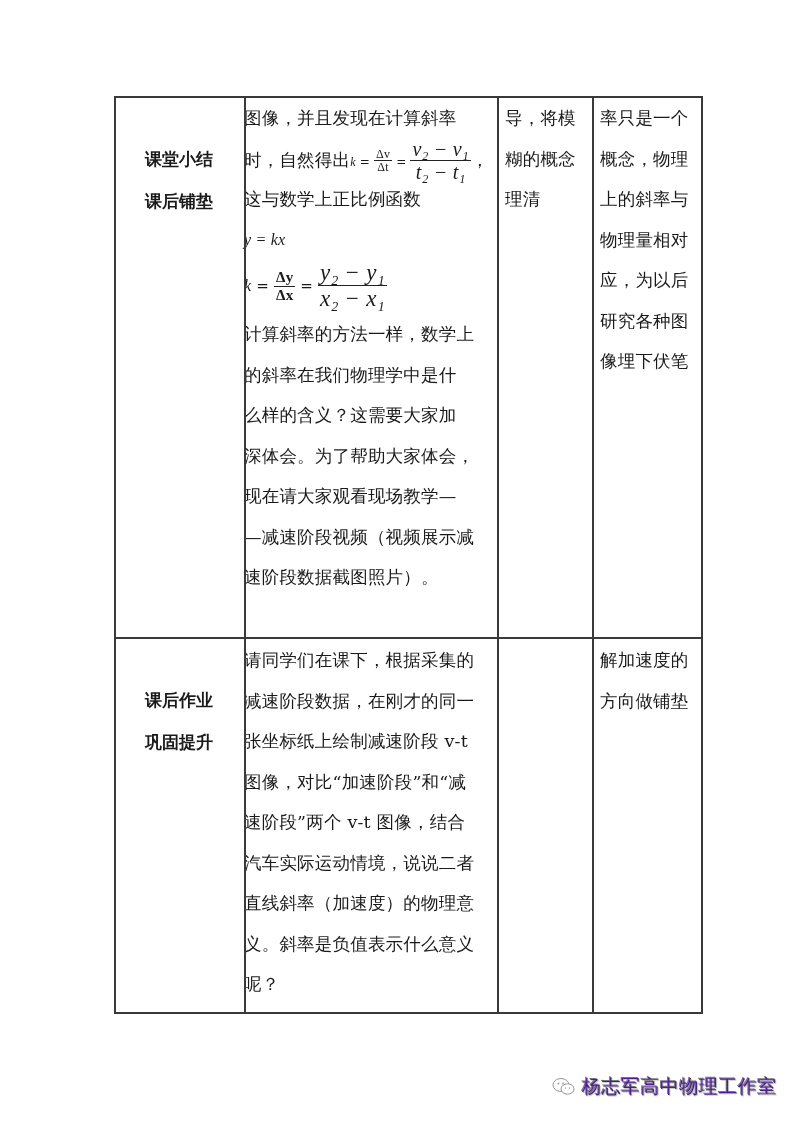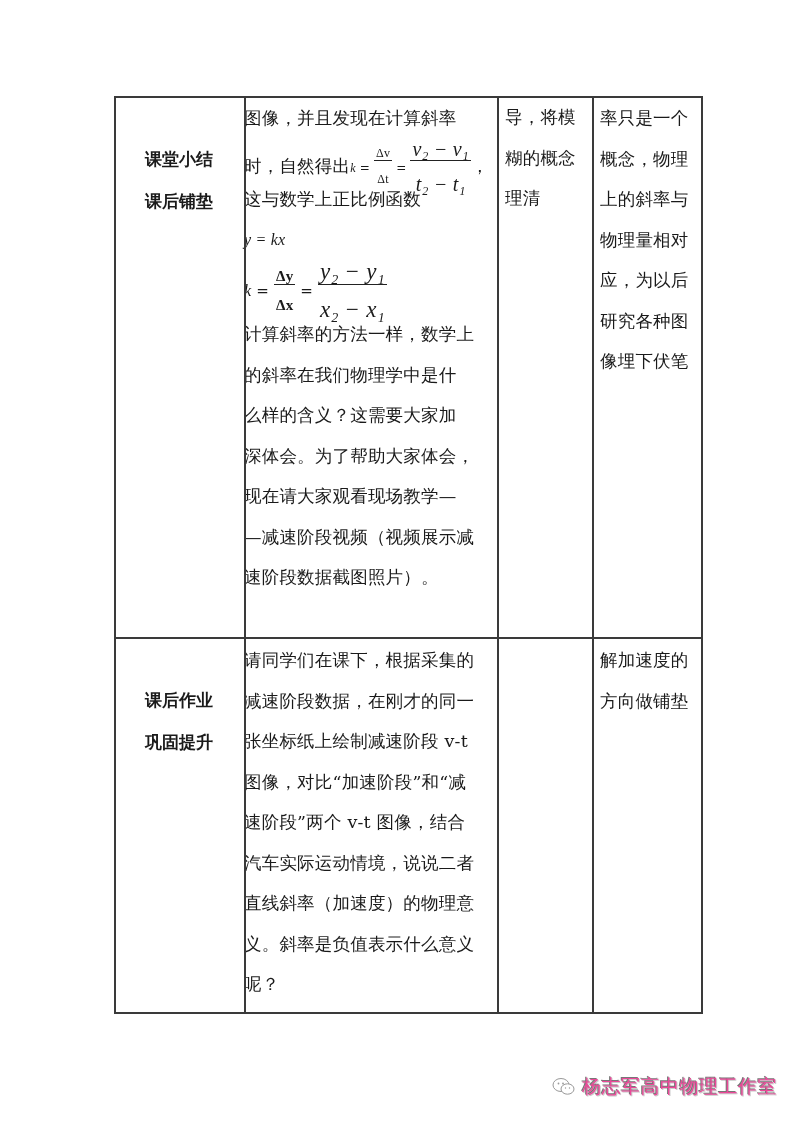--- a/index.html
+++ b/index.html
@@ -20,27 +20,27 @@
   .c4 { left: 478px; width: 97px; }
   .label {
     position: absolute; left: 0; width: 130px; text-align: center;
     font-family: "DejaVu Sans", "Liberation Sans", sans-serif; font-weight: bold; font-size: 17px; line-height: 40px;
   }
   .lines { position: absolute; left: 0; top: 0; font-size: 17.5px; line-height: 40.5px; white-space: nowrap; letter-spacing: 0.2px; }
   .lines .ln { display: block; height: 40.5px; }
   .math { font-family: "Liberation Serif", "DejaVu Serif", serif; font-style: italic; }
   .frac { display: inline-block; vertical-align: middle; text-align: center; }
   .frac .num { display: block; border-bottom: 1px solid #222; padding: 0 2px; line-height: 1.05; }
-  .frac .den { display: block; line-height: 1.1; margin-top: 12px; }
+  .frac .den { display: block; line-height: 1.1; }
   .small { font-size: 12px; }
   .big { font-size: 20px; }
   .upright { font-style: normal; }
   .watermark {
     position: absolute; left: 552px; top: 1074px; font-family: "DejaVu Sans", "Liberation Sans", sans-serif;
-    font-size: 19px; color: #ec4899; letter-spacing: 0.5px;
+    font-size: 19px; color: #4c1d95; letter-spacing: 0.5px;
     text-shadow: -1px -1px 0 #777, 1px 1px 0 #ccc, 0 0 1px #999;
     display: flex; align-items: center; gap: 6px;
   }
   .wm-icon { width: 24px; height: 20px; }
 </style>
 </head>
 <body>
 
 <div class="tbl">
 
@@ -63,21 +63,21 @@
         <span class="ln" style="margin-top:4px;">计算斜率的方法一样，数学上</span>
         <span class="ln">的斜率在我们物理学中是什</span>
         <span class="ln">么样的含义？这需要大家加</span>
         <span class="ln">深体会。为了帮助大家体会，</span>
         <span class="ln">现在请大家观看现场教学—</span>
         <span class="ln">—减速阶段视频（视频展示减</span>
         <span class="ln">速阶段数据截图照片）。</span>
       </div>
     </div>
     <div class="cell c3">
-      <div class="lines" style="top:2px;left:8px;font-family:Liberation Mono, monospace;">
+      <div class="lines" style="top:2px;left:8px;">
         <span class="ln">导，将模</span>
         <span class="ln">糊的概念</span>
         <span class="ln">理清</span>
       </div>
     </div>
     <div class="cell c4">
       <div class="lines" style="top:2px;left:8px;">
         <span class="ln">率只是一个</span>
         <span class="ln">概念，物理</span>
         <span class="ln">上的斜率与</span>

